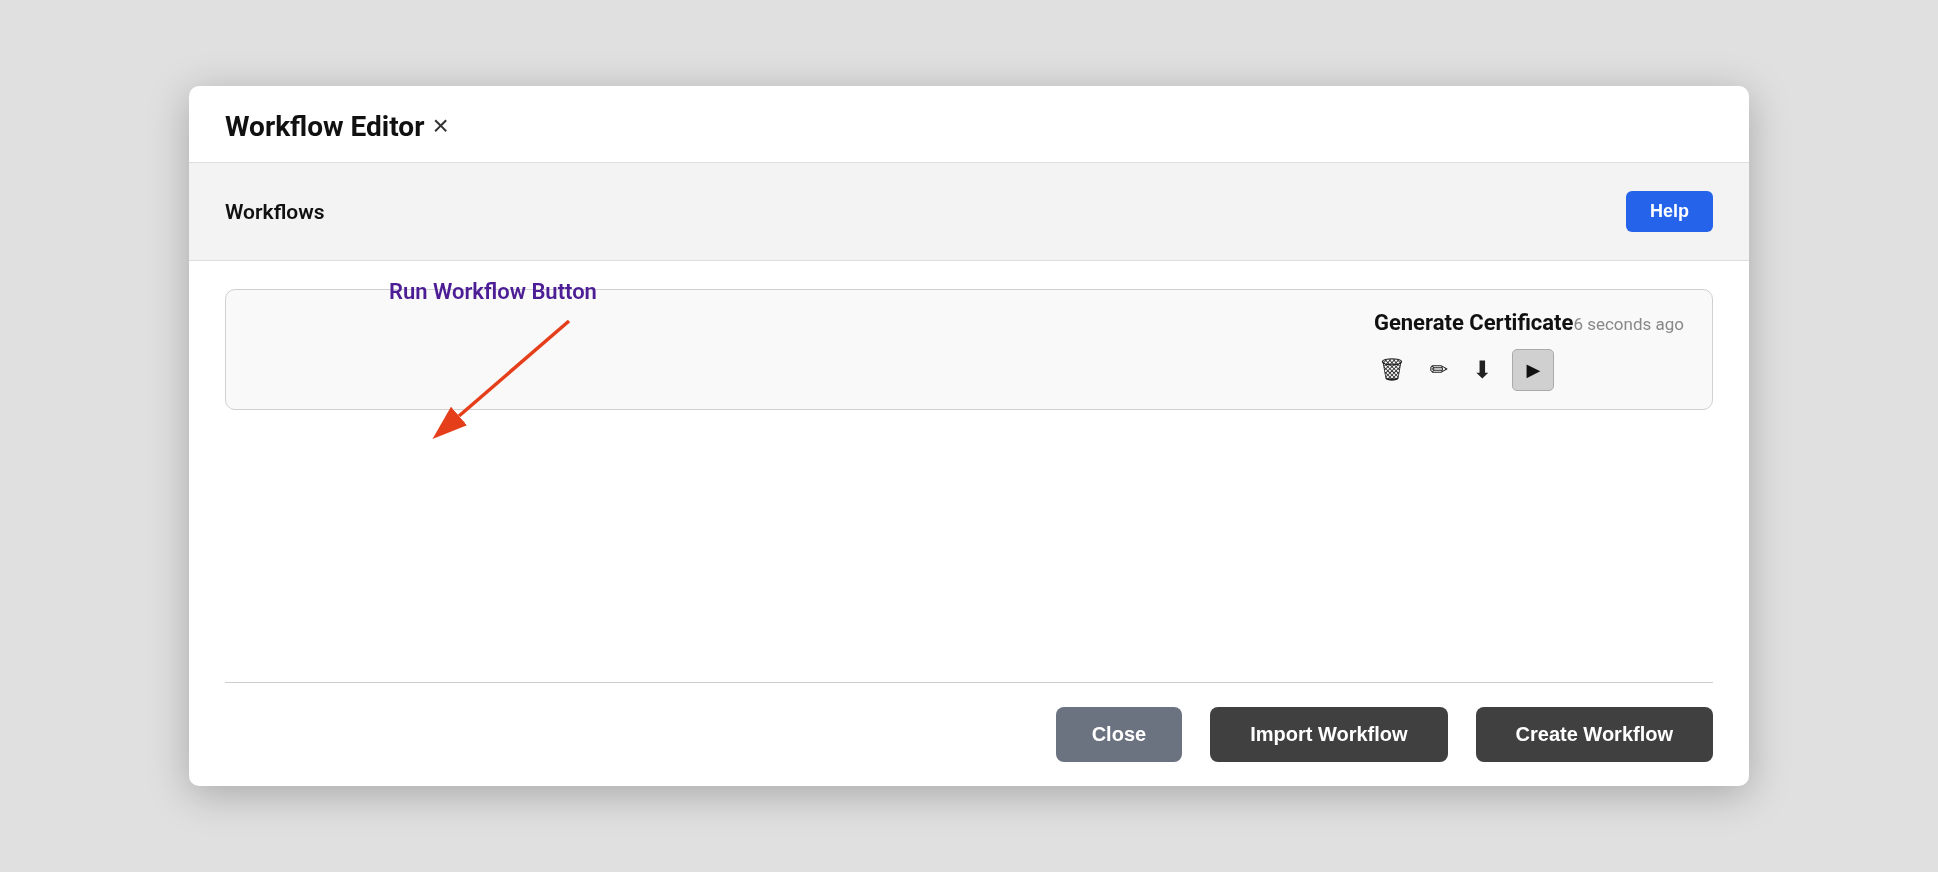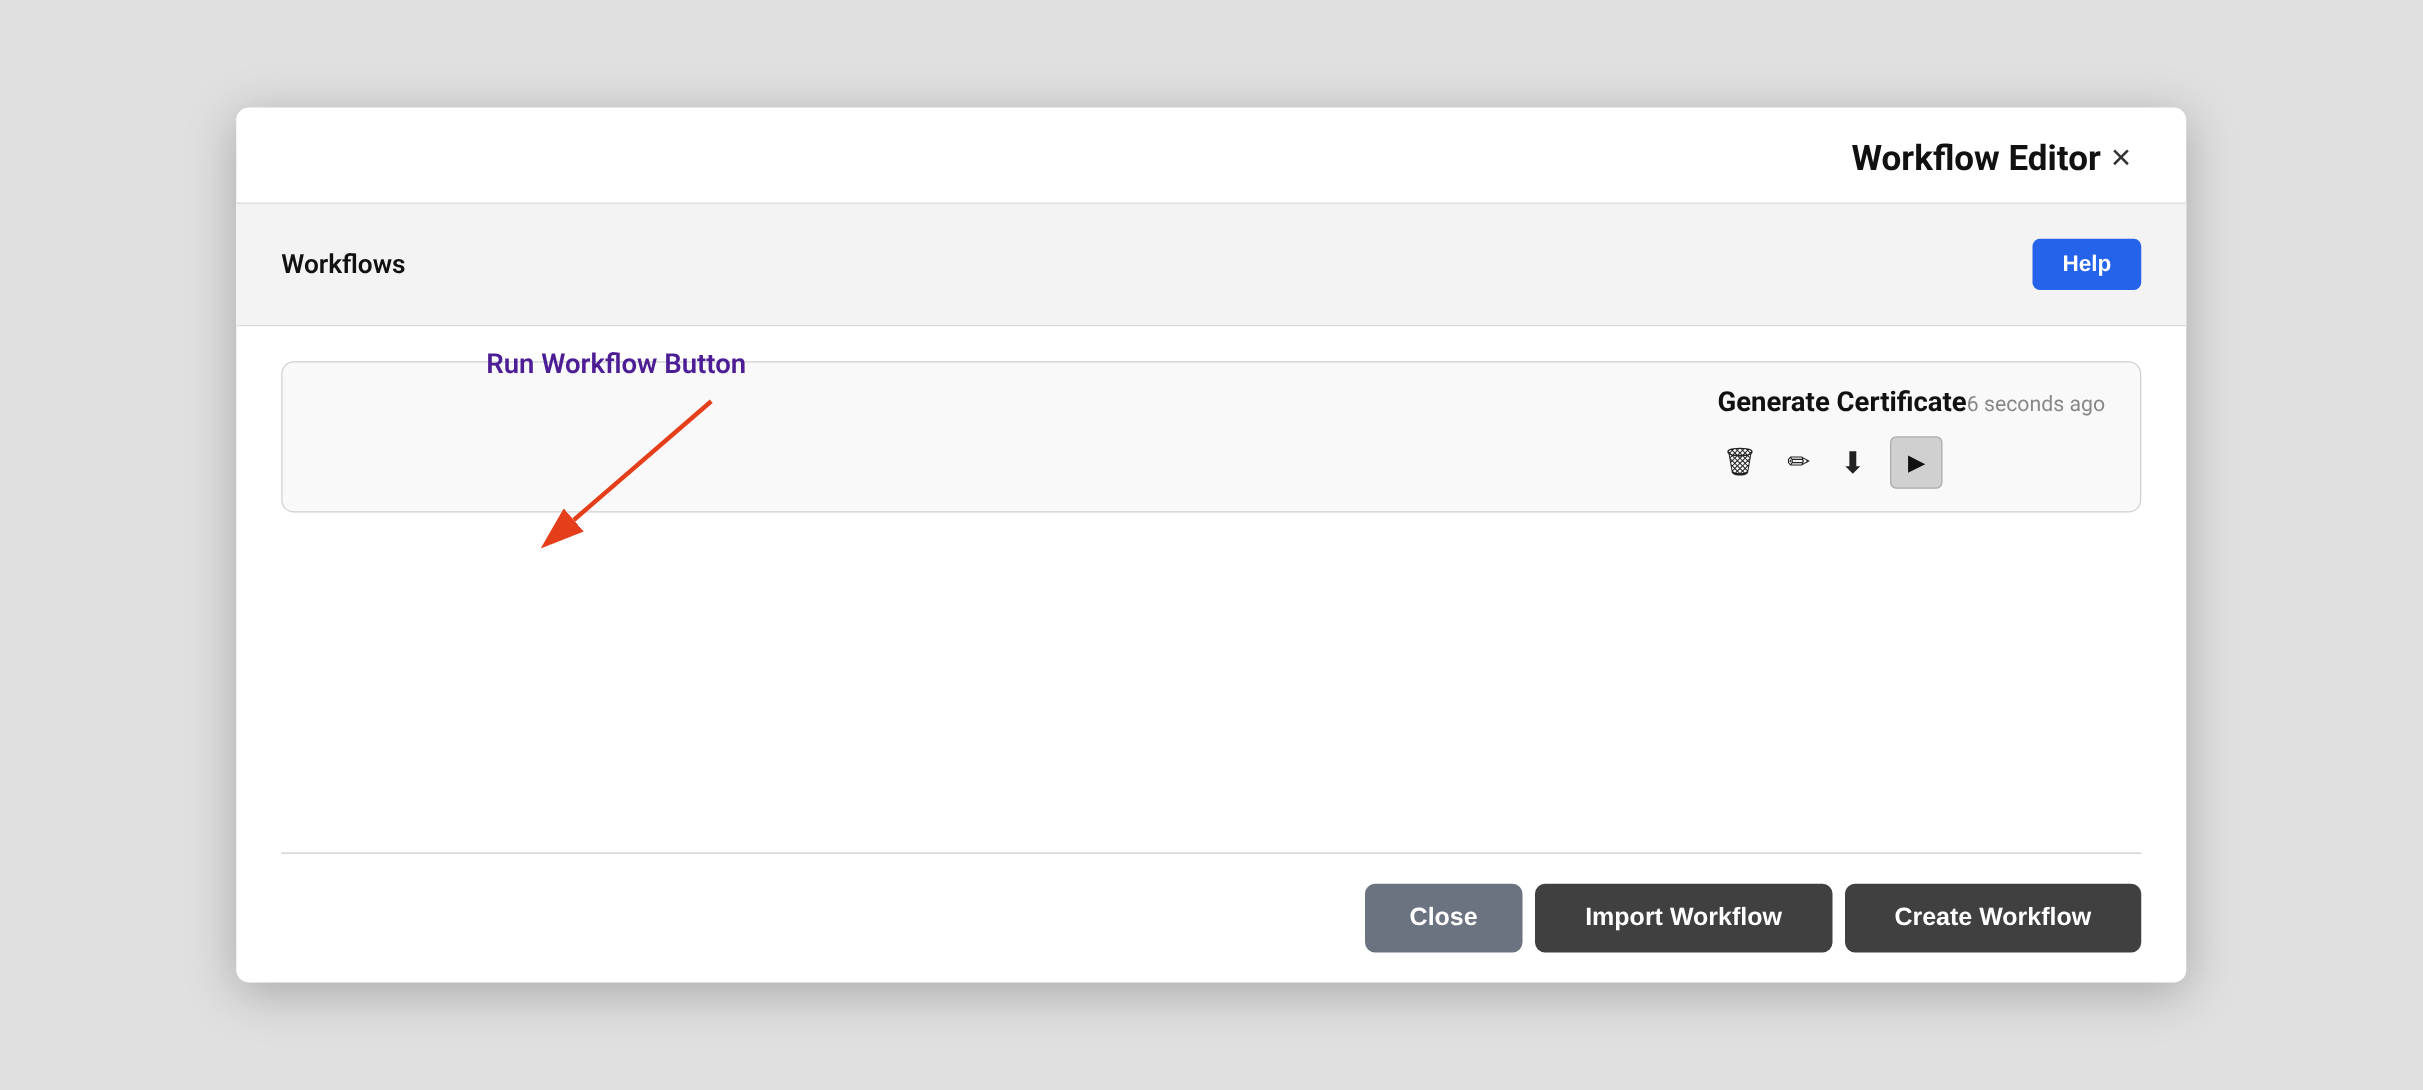--- a/index.html
+++ b/index.html
@@ -17,21 +17,21 @@
       box-shadow: 0 8px 40px rgba(0,0,0,0.25);
       width: 1560px;
       min-height: 700px;
       display: flex;
       flex-direction: column;
       position: relative;
     }
     .dialog-title-bar {
       display: flex;
       align-items: center;
-      justify-content: flex-end;
+      justify-content: flex-start;
       padding: 22px 36px 18px 36px;
       border-bottom: none;
     }
     .dialog-title {
       font-size: 28px;
       font-weight: 700;
       color: #111;
     }
     .close-btn {
       background: none;
@@ -139,21 +139,21 @@
 
     .footer-divider {
       border: none;
       border-top: 1.5px solid #ccc;
       margin: 0 36px;
     }
     .dialog-footer {
       display: flex;
       justify-content: flex-end;
       align-items: center;
-      gap: 10px;
+      gap: 28px;
       padding: 24px 36px;
     }
     .close-footer-btn {
       background: #6b7280;
       color: #fff;
       border: none;
       border-radius: 8px;
       padding: 16px 36px;
       font-size: 20px;
       font-weight: 600;

